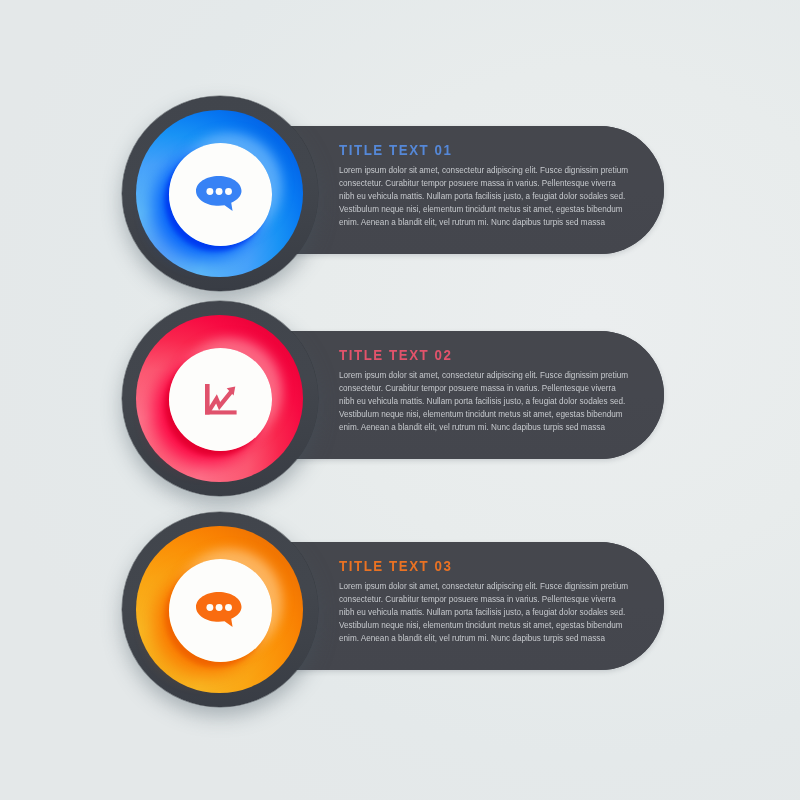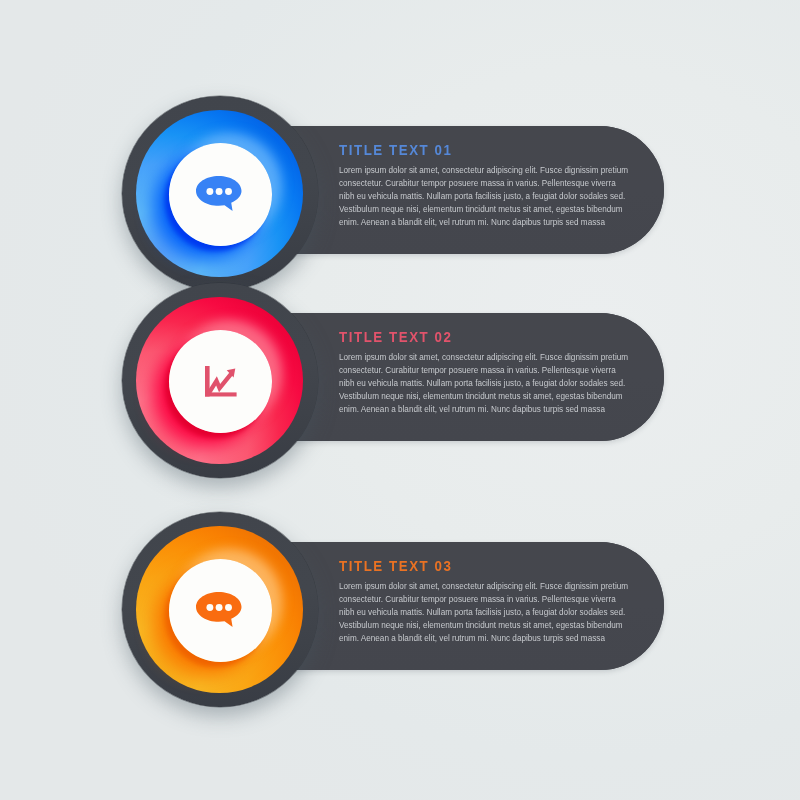--- a/index.html
+++ b/index.html
@@ -57,21 +57,21 @@
             <path fill="#3782f5" d="M22.75 0C10.18 0 0 6.67 0 14.9c0 8.23 10.18 14.9 22.75 14.9 2.0 0 3.95-.17 5.8-.49l8.03 5.69-1.35-8.2C41.2 24.14 45.5 19.85 45.5 14.9 45.5 6.67 35.32 0 22.75 0z"></path>
             <circle cx="13.9" cy="15.5" r="3.45" fill="#fdfdfb"></circle>
               <circle cx="23.1" cy="15.5" r="3.45" fill="#fdfdfb"></circle>
               <circle cx="32.5" cy="15.5" r="3.45" fill="#fdfdfb"></circle>
             </svg>
         </div>
       </div>
     </div>
   </div>
 
-  <div class="row" style="top:282px">
+  <div class="row" style="top:300px">
     <div class="panel">
       <div class="panel-inner"></div>
       <div class="txt">
         <div class="title" style="color:#e2536b">TITLE TEXT 02</div>
         <div class="body">Lorem ipsum dolor sit amet, consectetur adipiscing elit. Fusce dignissim pretium consectetur. Curabitur tempor posuere massa in varius. Pellentesque viverra nibh eu vehicula mattis. Nullam porta facilisis justo, a feugiat dolor sodales sed. Vestibulum neque nisi, elementum tincidunt metus sit amet, egestas bibendum enim. Aenean a blandit elit, vel rutrum mi. Nunc dapibus turpis sed massa</div>
       </div>
     </div>
     <div class="circwrap">
       <div class="outer"></div>
       <div class="ring" id="ring2"></div>

